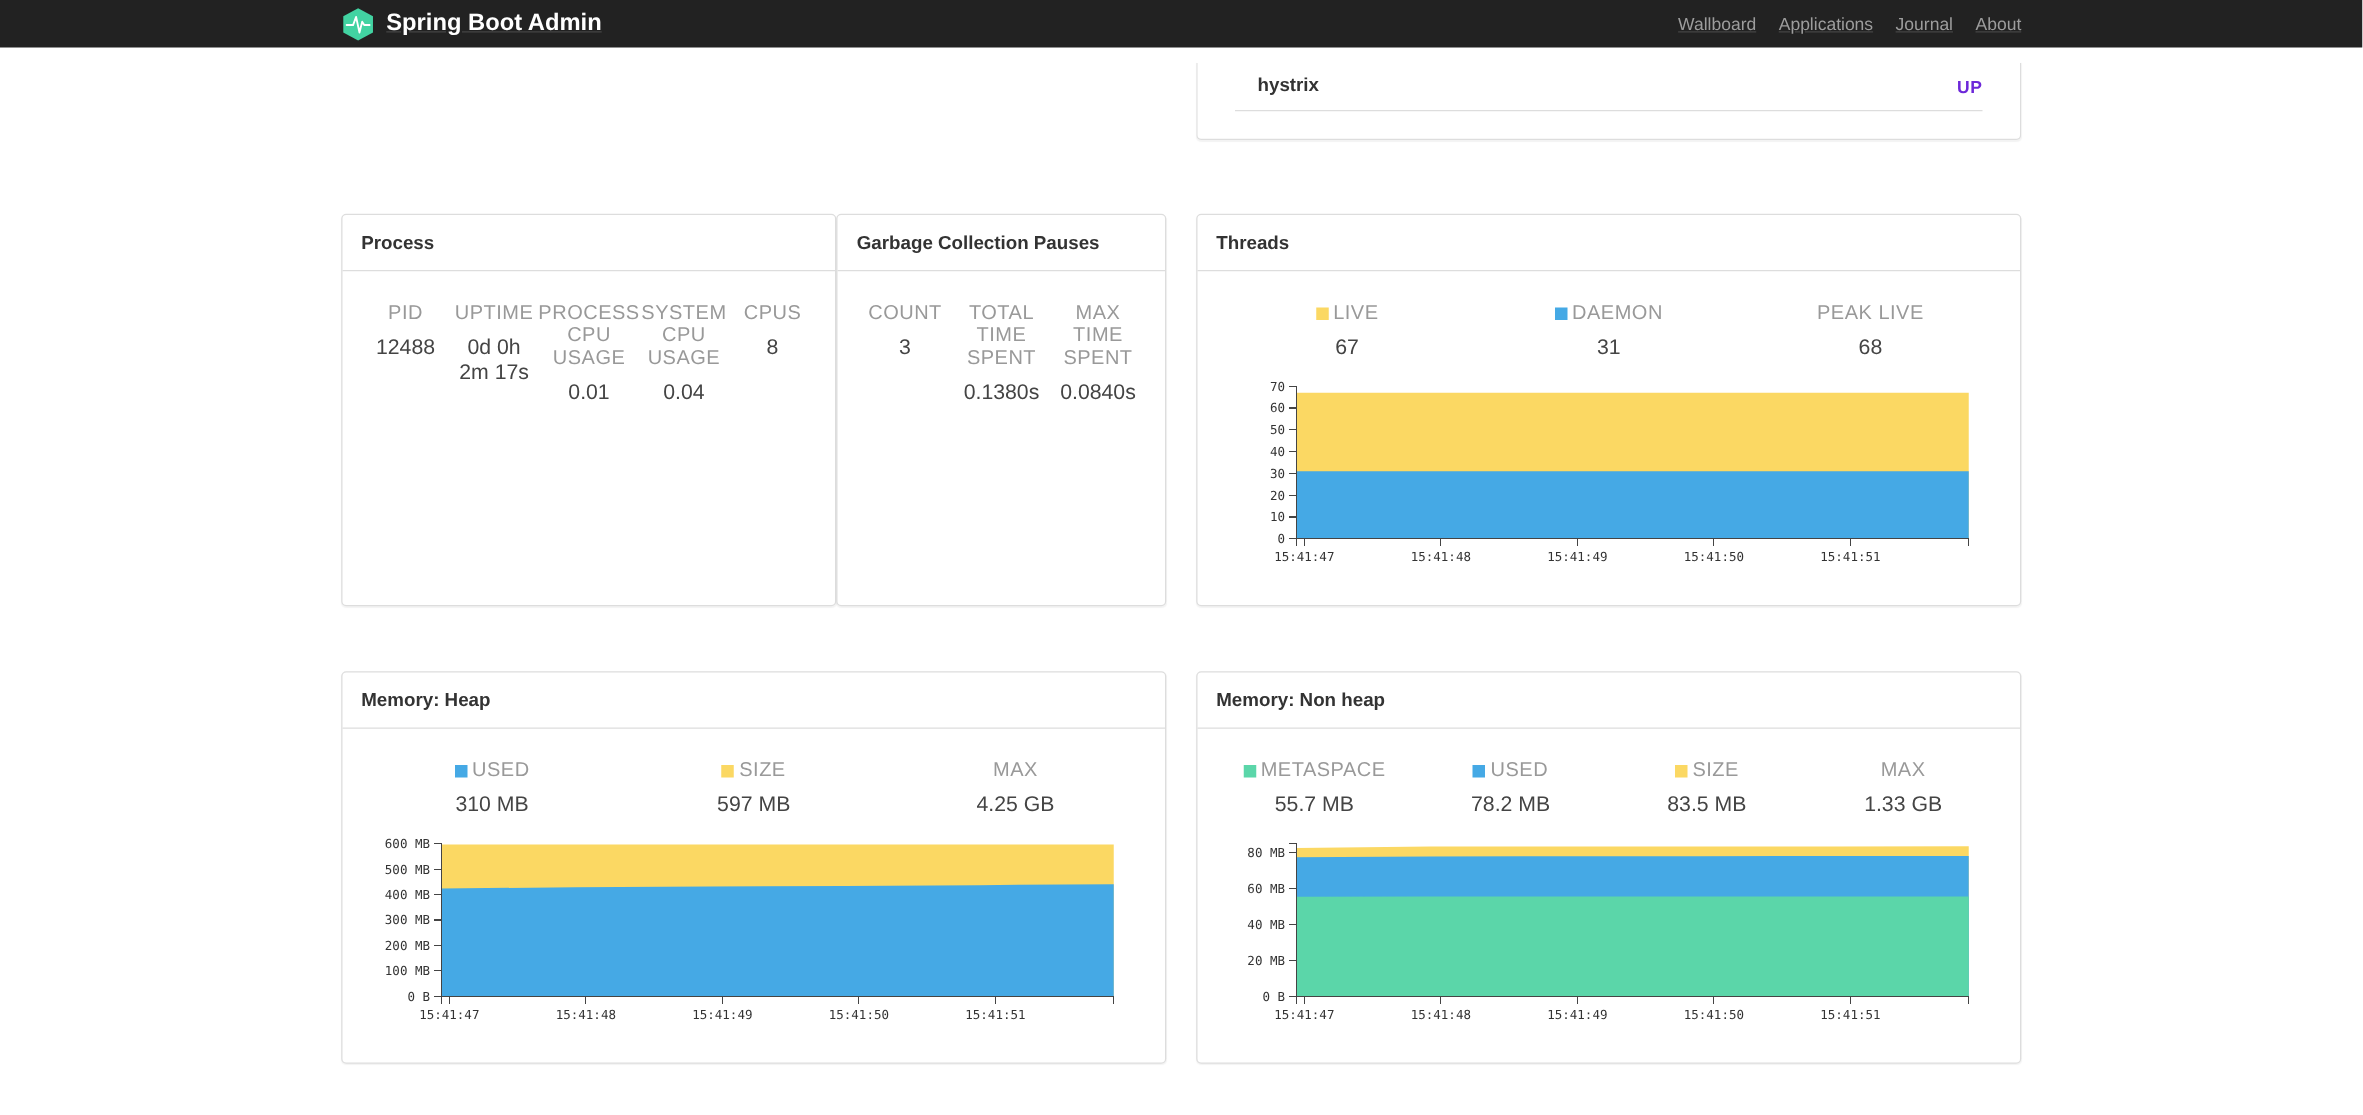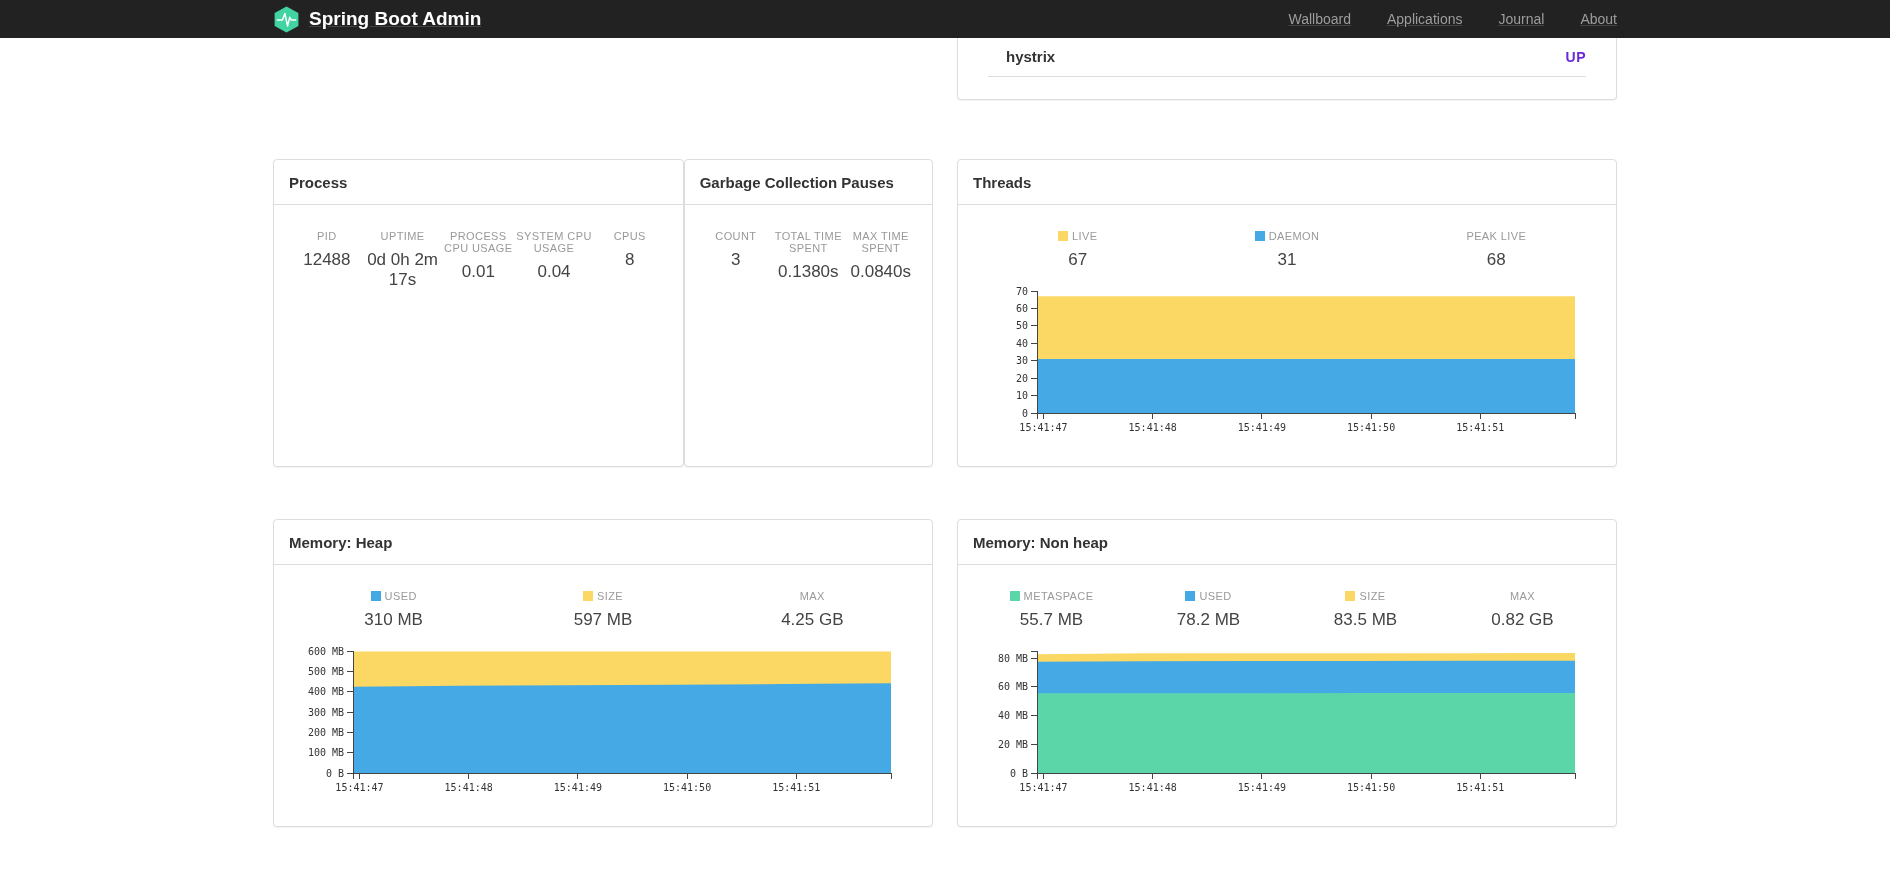--- a/index.html
+++ b/index.html
@@ -18,26 +18,26 @@
   .nav-inner {
     width:1344px; margin:0 auto;
     display:flex; align-items:center; justify-content:space-between;
   }
   .brand {
     display:flex; align-items:center; gap:9px;
     color:#ffffff; font-size:19px; font-weight:bold; text-decoration:none;
     cursor:pointer;
   }
   .brand svg { width:27px; height:27px; display:block; }
-  .nav-links { display:flex; align-items:center; gap:36px; }
+  .nav-links { display:flex; align-items:center; gap:18px; }
   .nav-link {
     color:#9d9d9d; font-size:14px; text-decoration:none; cursor:pointer;
   }
   
-  .container { width:1344px; margin:0 auto; }
+  .container { width:1344px; margin:12px auto; }
   .grid2 { display:grid; grid-template-columns:1fr 1fr; column-gap:24px; }
   .row-b { margin-top:59px; }
   .row-c { margin-top:52px; }
   .col-stack { display:flex; justify-content:space-between; }
   
   .panel {
     background:#fff; border:1px solid #ddd; border-radius:4px;
     box-shadow:0 1px 1px rgba(0,0,0,0.05);
   }
   .panel-heading {
@@ -53,21 +53,21 @@
     margin:0 30px; padding:10px 0 11px 18px;
     border-bottom:1px solid #ddd;
     display:flex; justify-content:space-between; align-items:center;
   }
   .app-name { font-size:15px; font-weight:bold; color:#333; cursor:pointer; }
   .status-badge { font-size:14px; font-weight:bold; letter-spacing:0.5px; }
   
   .stats-row { display:flex; text-align:center; }
   .stat { flex:1; }
   .stat-label {
-    font-size:11px; color:#999; letter-spacing:0.4px;
+    font-size:16px; color:#999; letter-spacing:0.4px;
     display:flex; align-items:center; justify-content:center; gap:4px;
   }
   .swatch { width:10px; height:10px; display:inline-block; flex:none; }
   .stat-value { font-size:17px; color:#444; margin-top:8px; }
   
   .chart { margin-top:14px; }
   .chart svg { display:block; margin:0 auto; }
   .chart text {
     font-family:"DejaVu Sans Mono", monospace; font-size:10px; fill:#333;
   }
@@ -317,21 +317,21 @@
               <div class="stat-label">
                 <span class="swatch" style="background: rgb(251, 216, 99);"></span>
                 <span>SIZE</span>
               </div>
               <div class="stat-value">83.5 MB</div>
             </div>
             <div class="stat">
               <div class="stat-label">
                 <span>MAX</span>
               </div>
-              <div class="stat-value">0.82 GB</div>
+              <div class="stat-value">1.33 GB</div>
             </div>
           </div>
         <div class="chart">
             <svg width="625" height="155" viewBox="0 0 625 155">
               <polygon points="62,129 62.0,10.3 169.6,9.2 277.2,9.2 384.8,9.2 492.4,9.2 600.0,9.0 600,129" fill="#fbd863"></polygon>
               <polygon points="62,129 62.0,17.8 169.6,17.2 277.2,17.0 384.8,17.0 492.4,16.8 600.0,16.8 600,129" fill="#45a9e5"></polygon>
               <polygon points="62,129 62.0,49.3 169.6,49.2 277.2,49.2 384.8,49.1 492.4,49.1 600.0,49.1 600,129" fill="#5bd6a9"></polygon>
               <path d="M56,7 H62 V129" fill="none" stroke="#444" shape-rendering="crispEdges"></path>
               <line x1="56" y1="129" x2="62" y2="129" stroke="#444" shape-rendering="crispEdges"></line>
               <text x="53" y="132.5" text-anchor="end">0 B</text>

